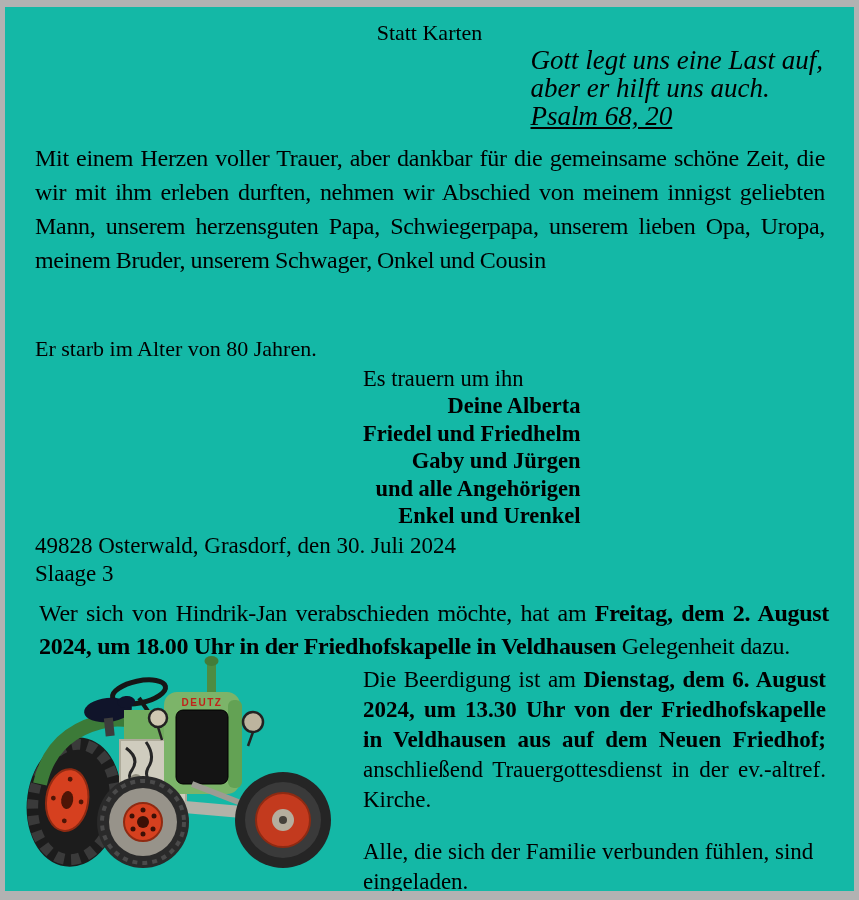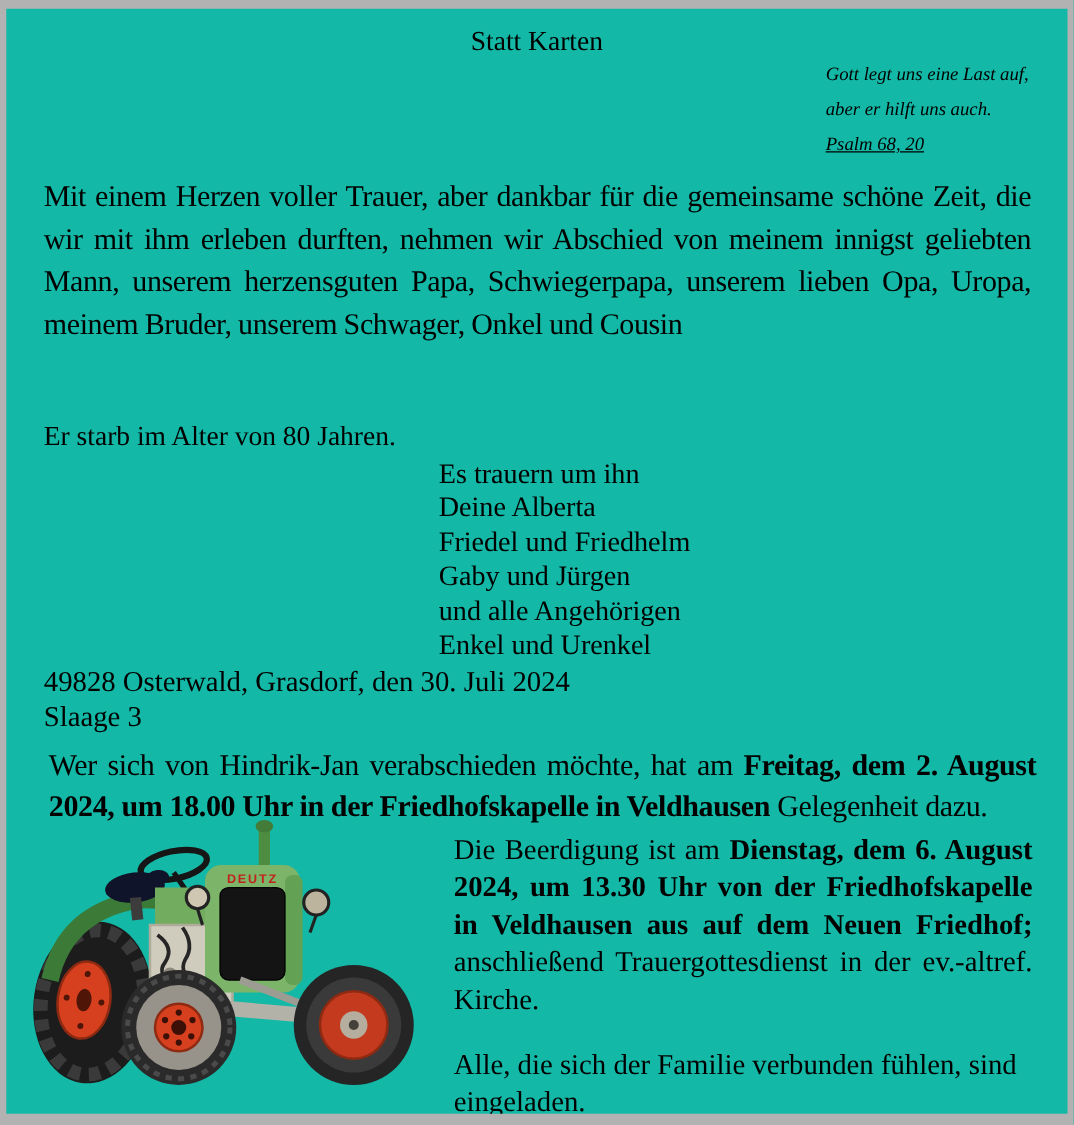--- a/index.html
+++ b/index.html
@@ -10,33 +10,33 @@
   }
   .frame{
     position:absolute;inset:0;z-index:50;pointer-events:none;
     border-top:7px solid #b2b2b2;border-left:5px solid #b2b2b2;
     border-right:5px solid #b2b2b2;border-bottom:9px solid #b2b2b2;
   }
   .abs{position:absolute;}
 
   .statt{top:20px;left:0;width:100%;text-align:center;font-size:22px;}
 
-  .psalm{top:46px;right:36px;font-style:italic;font-size:15px;line-height:28px;text-align:left;}
+  .psalm{top:46px;right:36px;font-style:italic;font-size:27px;line-height:28px;text-align:left;}
   .psalm .ref{text-decoration:underline;}
 
   .intro{top:141px;left:35px;width:790px;font-size:24px;line-height:34px;
     text-align:justify;letter-spacing:-0.3px;word-spacing:-0.5px;margin:0;}
 
   .name{top:262px;left:0;width:100%;text-align:center;font-size:54px;
     font-weight:400;letter-spacing:1px;margin:0;line-height:1.1;}
 
   .age{top:336px;left:35px;font-size:22px;}
 
-  .mourners{top:365px;left:351px;font-size:22.5px;line-height:27.4px;}
-  .mourners .m-name{font-weight:400;}
+  .mourners{top:365px;left:363px;font-size:22.5px;line-height:27.4px;}
+  .mourners .m-name{font-weight:700;text-align:right;}
 
   .addr1{top:533px;left:35px;font-size:23px;}
   .addr2{top:561px;left:35px;font-size:23px;}
 
   .farewell{top:593px;left:35px;width:790px;font-size:24px;line-height:33px;
     text-align:justify;letter-spacing:-0.3px;margin:4px;}
   .farewell b,.funeral b{font-weight:700;}
 
   .tractor{top:652px;left:26px;width:322px;height:232px;}
 

